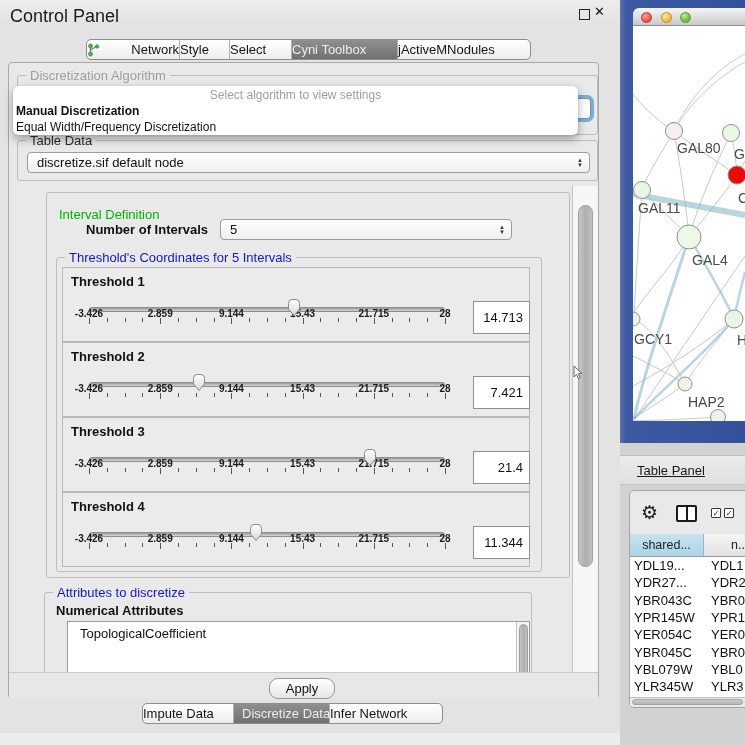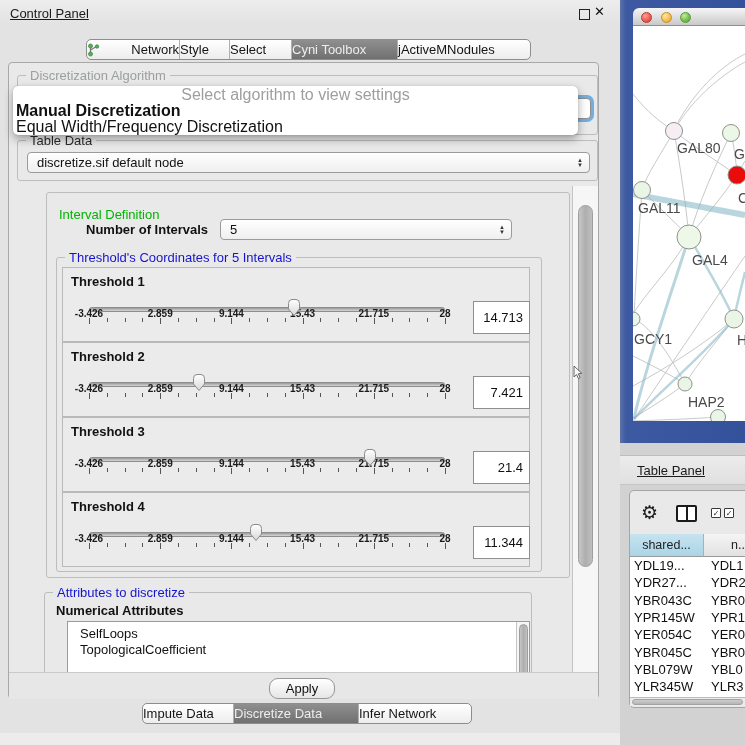--- a/index.html
+++ b/index.html
@@ -7,21 +7,21 @@
     position:relative; width:745px; height:745px; overflow:hidden;
     background:#e3e3e3;
     font-family:"Liberation Sans","DejaVu Sans",sans-serif;
     font-size:13px; color:#111;
     -webkit-font-smoothing:antialiased;
   }
   .abs{position:absolute;}
 
   
   .cp-titlebar{left:0;top:0;width:620px;height:26px;background:linear-gradient(#ededed,#e2e2e2);}
-  .cp-title{left:10px;top:6px;font-size:13px;color:#1a1a1a;text-decoration:underline;}
+  .cp-title{left:10px;top:6px;font-size:18px;color:#1a1a1a;}
   .float-btn{left:579px;top:9px;width:9px;height:9px;border:1.5px solid #222;background:transparent;}
   .close-btn{left:594px;top:4px;font-size:13px;font-weight:bold;color:#111;}
 
   
   .seg{display:flex;height:21px;border:1px solid #8d8d8d;border-radius:5px;overflow:hidden;
        background:linear-gradient(#ffffff,#ededed);box-sizing:border-box;}
   .seg .s{display:flex;align-items:center;justify-content:space-between;font-size:13px;color:#141414;
           border-right:1px solid #b0b0b0;box-sizing:border-box;white-space:nowrap;}
   .seg .s:last-child{border-right:none;}
   .seg .s.sel{background:linear-gradient(#8f8f8f,#707070);color:#ededed;}
@@ -42,21 +42,21 @@
   .combo{background:linear-gradient(#ffffff,#efefef);border:1px solid #9b9b9b;border-radius:4px;
          box-sizing:border-box;display:flex;align-items:center;padding:0 22px 0 9px;font-size:13px;color:#111;
          overflow:hidden;white-space:nowrap;}
   .stepper{position:absolute;right:6px;top:50%;transform:translateY(-50%);display:flex;flex-direction:column;
            align-items:center;font-size:6px;line-height:5px;color:#333;}
   .combo-focus{background:#fff;border:1px solid #8f8f8f;border-radius:4px;box-sizing:border-box;
                box-shadow:0 0 0 3px #74aede;}
 
   
   .popup{background:#fff;border-radius:5px;box-shadow:0 4px 10px rgba(0,0,0,.35),0 0 1px rgba(0,0,0,.3);
-         z-index:10;font-size:16px;}
+         z-index:10;font-size:12px;}
   .popup .ph{height:17px;display:flex;align-items:center;justify-content:center;color:#9e9e9e;}
   .popup .it{height:16px;display:flex;align-items:center;padding-left:3px;color:#111;}
   .popup .it.bold{font-weight:bold;}
 
   
   .thr{border:1px solid #b9b9b9;background:#ebebeb;box-sizing:border-box;}
   .thr .tlabel{position:absolute;left:8px;top:6px;font-weight:bold;font-size:13px;color:#111;}
   .track{position:absolute;left:26px;top:39px;width:356px;height:5px;border:1px solid #8d8d8d;border-radius:3px;
          background:linear-gradient(#9a9a9a,#d6d6d6);box-sizing:border-box;}
   .tick{position:absolute;width:1px;background:#555;}
@@ -355,21 +355,20 @@
         <div class="valbox">11.344</div>
       </div>
     </div>
 
   <div class="abs grp" style="left:44px;top:592px;width:488px;height:100px;">
     <span class="gl blue">Attributes to discretize</span>
   </div>
   <div class="abs" style="left:56px;top:603px;font-weight:bold;">Numerical Attributes</div>
   <div class="abs listbox" style="left:67px;top:621px;width:463px;height:78px;">
     <div id="attrItems" style="padding-top:4px;">
-        <div class="li">SelfLoops</div>
         <div class="li">TopologicalCoefficient</div>
       </div>
     <div class="vscroll abs" style="right:0;top:0;width:13px;height:78px;">
       <div class="vthumb abs" style="left:2px;top:2px;width:9px;height:70px;"></div>
     </div>
   </div>
 
   <div class="abs vscroll" style="left:572px;top:186px;width:26px;height:486px;">
     <div class="vthumb abs" style="left:5px;top:19px;width:15px;height:362px;"></div>
   </div>
@@ -378,21 +377,21 @@
     <polygon points="1,0 1,11 3.6,8.6 5.4,12.6 7.2,11.7 5.3,7.8 8.8,7.4" fill="#f8f8f8" stroke="#666" stroke-width="1"></polygon>
   </svg>
 
   <div class="abs bottom-strip" style="left:9px;top:672px;width:589px;height:26px;"></div>
   <div class="apply-btn" style="left:269px;top:678px;width:66px;height:21px;">Apply</div>
 
   <div class="abs seg" id="bottomTabs" style="left:142px;top:703px;">
       <div class="s" style="width: 91px;">
         <span>Impute Data</span>
       </div>
-      <div class="s sel" style="width: 125px;">
+      <div class="s sel" style="width: 96px; padding-left: 8px;">
         <span>Discretize Data</span>
       </div>
       <div class="s" style="width: 112px;">
         <span>Infer Network</span>
       </div>
     </div>
   <div class="abs strip-light"></div>
 
   <div class="abs desktop-blue"></div>
 

